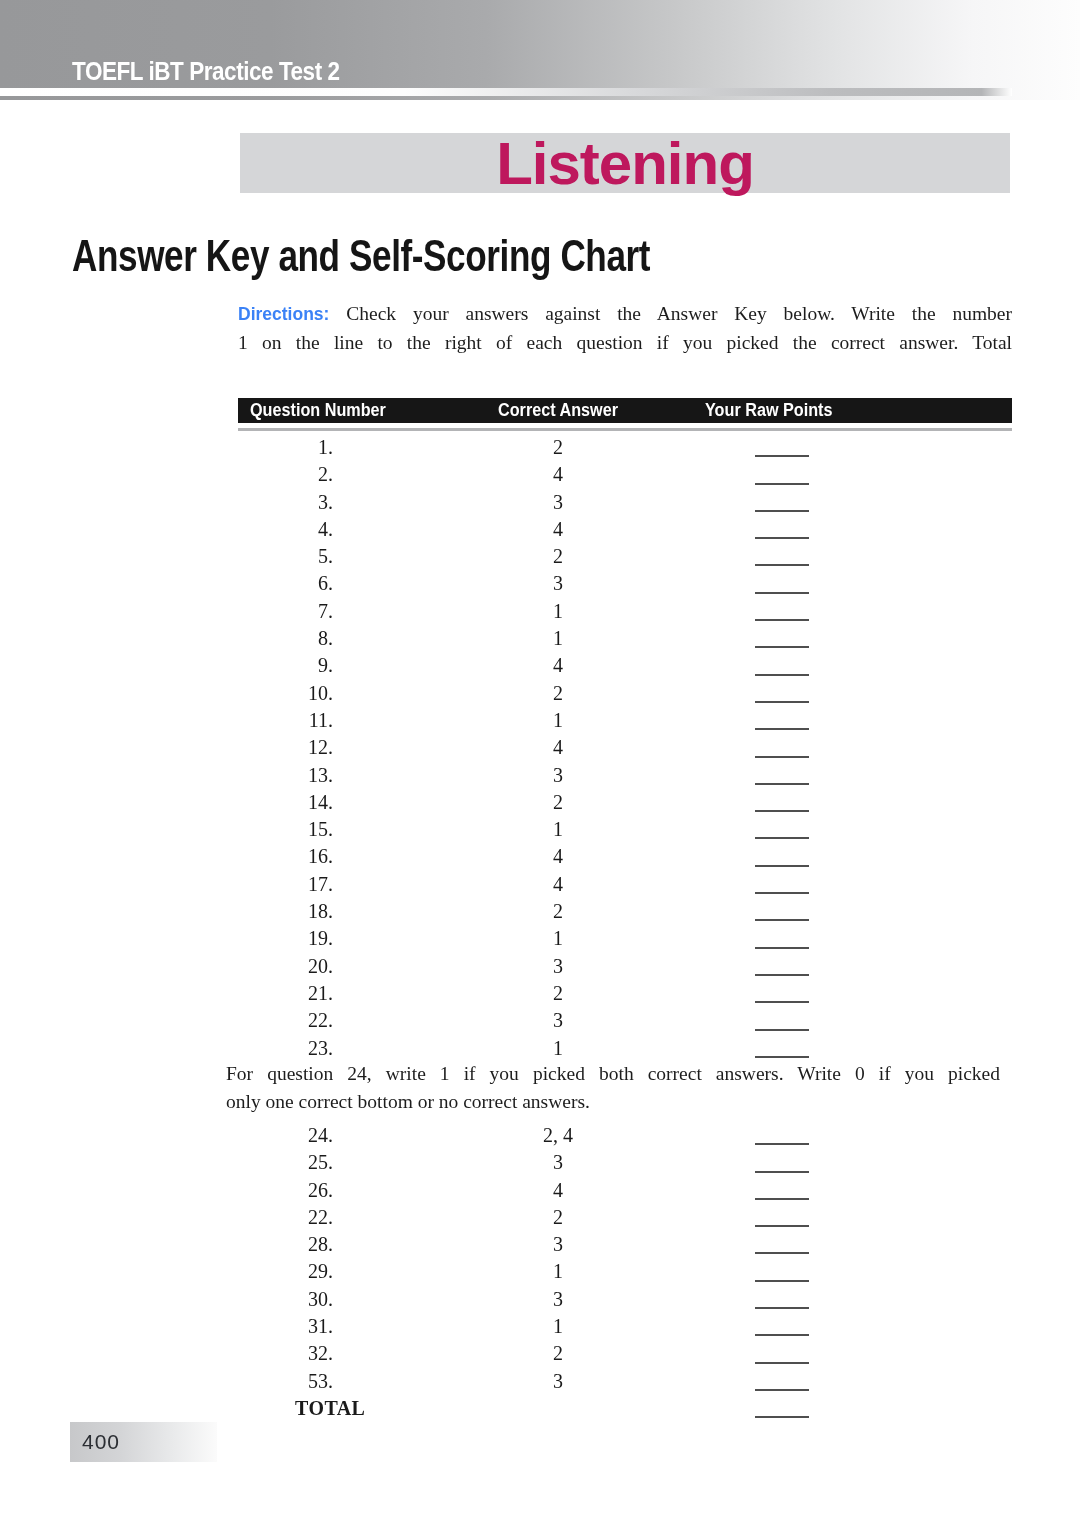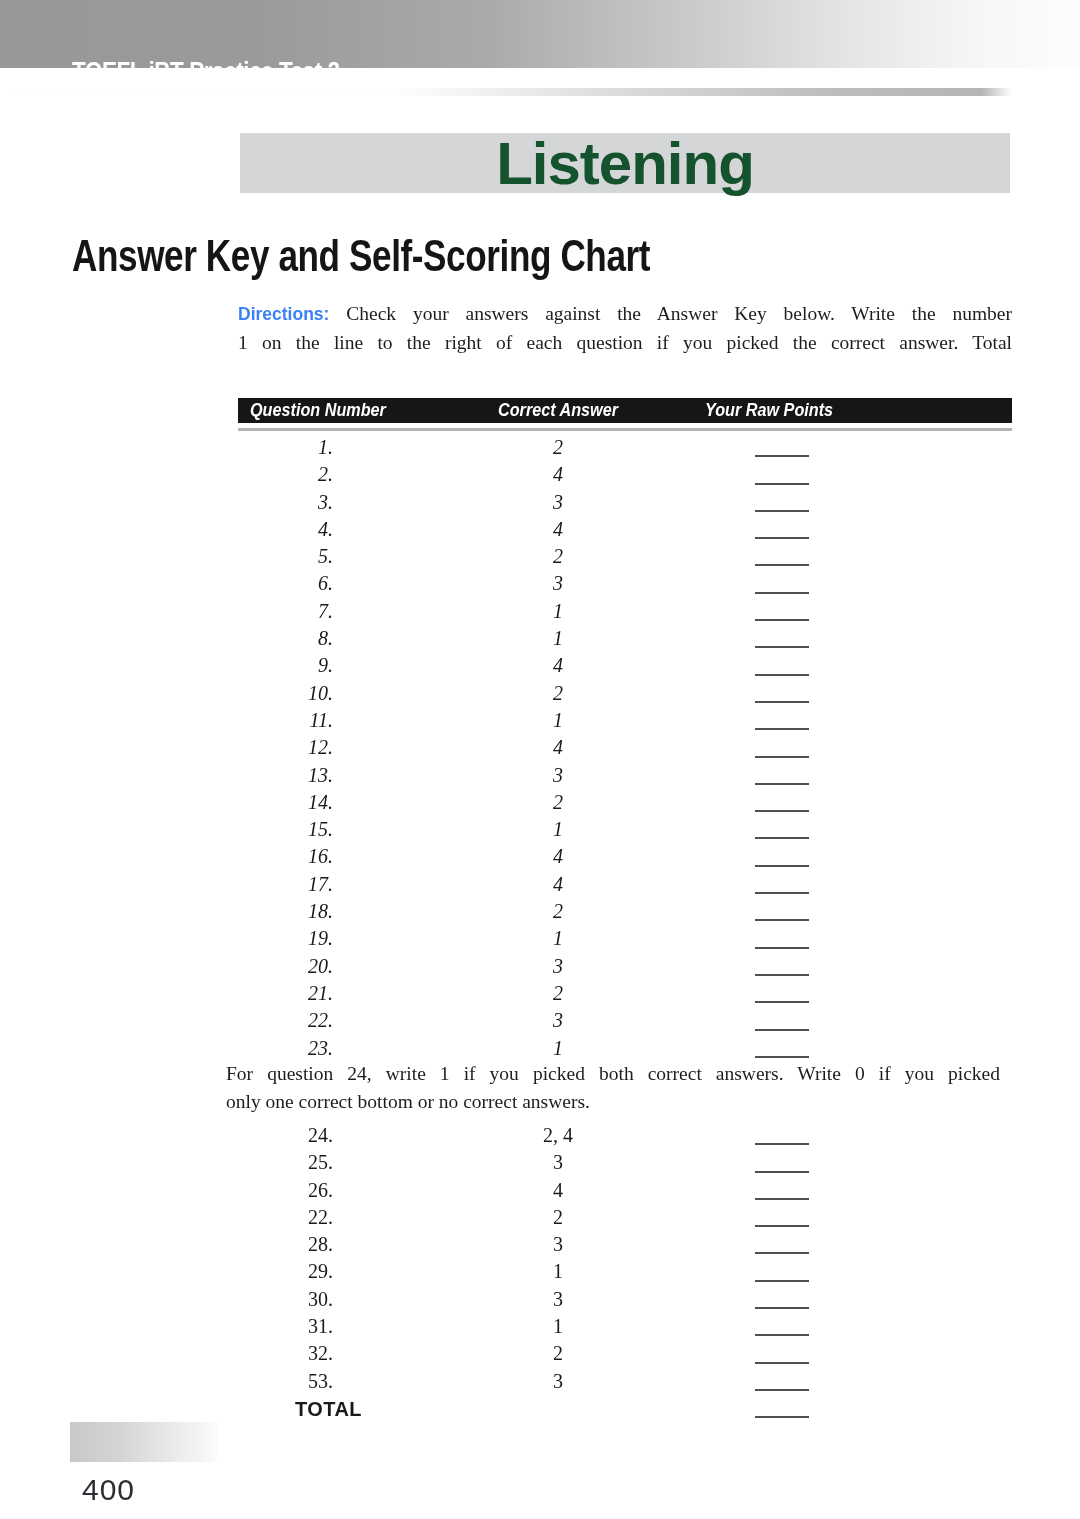--- a/index.html
+++ b/index.html
@@ -6,42 +6,42 @@
   .page{
     position:relative;
     width:1080px;height:1519px;
     background:#ffffff;
     overflow:hidden;
     font-family:"Liberation Sans", sans-serif;
   }
 
   
   .band{
-    position:absolute;left:0;top:0;width:1080px;height:68px;
+    position:absolute;left:0;top:0;width:1080px;height:100px;
     background:linear-gradient(90deg,#97989a 0%,#9a9b9d 25%,#a9aaac 45%,#c6c7c8 62%,#e3e4e5 78%,#f6f6f7 90%,#fdfdfd 100%);
   }
   .band-title{
     position:absolute;left:72px;top:57px;
     color:#ffffff;font-size:25px;font-weight:bold;
     letter-spacing:-0.5px;white-space:nowrap;
     transform:scaleX(0.9);transform-origin:left center;
   }
   .band-strip{
     position:absolute;left:0;top:88px;width:1012px;height:8px;
     background:linear-gradient(90deg,#ffffff 0%,#fdfdfd 40%,#d9dadc 62%,#bcbdbf 82%,#b4b5b7 97%,#ffffff 100%);
   }
 
   
   .banner{
     position:absolute;left:240px;top:133px;width:770px;height:60px;
     background:#d5d6d8;
     display:flex;justify-content:center;align-items:flex-start;
   }
   .banner-text{
-    font-size:60px;line-height:62px;font-weight:bold;color:#14532d;
+    font-size:60px;line-height:62px;font-weight:bold;color:#be185d;
     letter-spacing:-1px;white-space:nowrap;
   }
 
   
   .main-heading{
     position:absolute;left:72px;top:232px;
     font-size:45px;line-height:48px;font-weight:bold;color:#151515;
     letter-spacing:-0.5px;white-space:nowrap;
     transform:scaleX(0.78);transform-origin:left center;
   }
@@ -53,21 +53,21 @@
     font-size:19.5px;color:#1d1d1d;
   }
   .jline{margin:0;line-height:27.5px;text-align:justify;text-align-last:justify;}
   .jline.last{text-align-last:left;}
   .dir-label{
     font-family:"Liberation Sans", sans-serif;
     font-weight:bold;font-size:17.5px;color:#3b82f6;
   }
 
   
-  .answer-table{position:absolute;left:238px;top:398px;width:774px;font-style:italic;}
+  .answer-table{position:absolute;left:238px;top:398px;width:774px;}
   .thead{
     position:relative;height:25px;background:#161616;
   }
   .hcell{
     position:absolute;top:0;height:25px;line-height:25px;
     color:#ffffff;font-size:18px;font-weight:bold;white-space:nowrap;
   }
   .hcell.h-q{left:12px;transform:scaleX(0.9);transform-origin:left center;}
   .hcell.h-a{left:230px;width:180px;text-align:center;transform:scaleX(0.9);transform-origin:center;}
   .hcell.h-p{left:467px;transform:scaleX(0.9);transform-origin:left center;}
@@ -84,35 +84,35 @@
   .blank-line{
     position:absolute;left:517px;bottom:4px;width:54px;height:0;
     border-bottom:2px solid #4f4f4f;
   }
 
   .note{
     position:absolute;left:226px;top:1060px;width:774px;
     font-family:"Liberation Serif", serif;font-size:19.5px;color:#1d1d1d;
   }
   .rows2{position:absolute;left:238px;top:1119px;width:774px;}
-  .total-row{position:relative;height:27.3px;}
+  .total-row{position:relative;height:27.3px;font-family:Liberation Serif, serif;}
   .total-label{
     position:absolute;left:57px;top:0;height:27.3px;line-height:27.3px;
     font-size:21px;font-weight:bold;color:#1a1a1a;letter-spacing:0.5px;
     transform:scaleX(0.95);transform-origin:left center;
   }
 
   
   .footer-box{
     position:absolute;left:70px;top:1422px;width:147px;height:40px;
     background:linear-gradient(90deg,#c7c8ca 0%,#d4d5d7 35%,#e9eaeb 70%,#fbfbfb 100%);
   }
   .footer-page{
     position:absolute;left:12px;top:0;height:40px;line-height:40px;
-    font-size:30px;color:#2b2e33;letter-spacing:1px;margin-top:48px;
+    font-size:21px;color:#2b2e33;letter-spacing:1px;
   }
 </style>
 </head>
 <body>
 
 <div class="page">
 
   <div class="band">
     <div class="band-title">TOEFL iBT Practice Test 2</div>
   </div>

